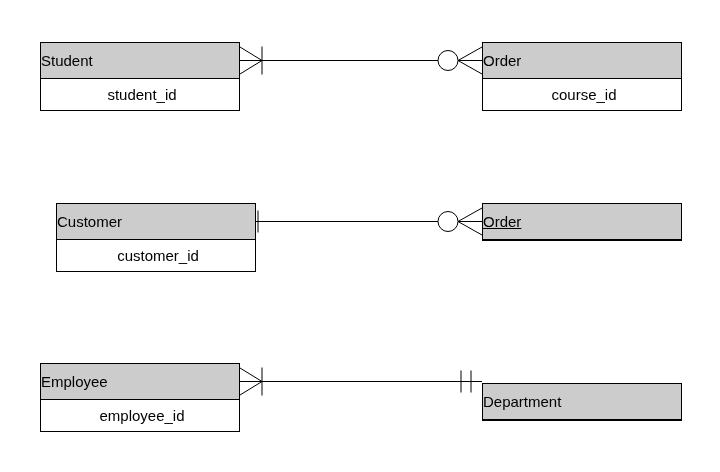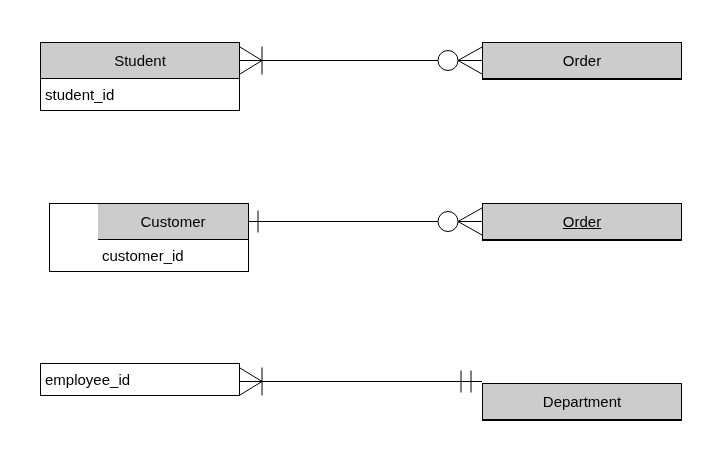--- a/index.html
+++ b/index.html
@@ -40,37 +40,37 @@
     position: absolute;
     width: 200px;
     border: 1px solid var(--border);
     background: var(--entity-body-fill);
     color: var(--text);
     font-size: 15px;
   }
   .entity-header {
     height: 36px;
     line-height: 36px;
-    text-align: center;
     background: var(--entity-header-fill);
     border-bottom: 1px solid var(--border);
     white-space: nowrap;
     overflow: hidden;
   }
   .entity-attr {
     height: 31px;
     line-height: 31px;
     padding-left: 4px;
     background: var(--entity-body-fill);
     white-space: nowrap;
     overflow: hidden;
+    text-align: center;
   }
   .e-student    { left: 40px;  top: 42px;  }
   .e-course     { left: 482px; top: 42px;  }
-  .e-customer   { left: 49px;  top: 203px; padding-left: 48px; }
+  .e-customer   { left: 56px;  top: 203px; }
   .e-order      { left: 482px; top: 203px; text-decoration: underline; }
   .e-employee   { left: 40px;  top: 363px; }
   .e-department { left: 482px; top: 383px; }
 </style>
 </head>
 <body>
 
 <div class="canvas">
 
   <svg class="connector-layer" width="720" height="472" viewBox="0 0 720 472" xmlns="http://www.w3.org/2000/svg">
@@ -98,32 +98,34 @@
     </g>
   </svg>
 
   <div class="entity e-student">
     <div class="entity-header">Student</div>
     <div class="entity-attr">student_id</div>
   </div>
 
   <div class="entity e-course">
     <div class="entity-header">Order</div>
+    <div class="entity-attr">course_id</div>
   </div>
 
   <div class="entity e-customer">
     <div class="entity-header">Customer</div>
     <div class="entity-attr">customer_id</div>
   </div>
 
   <div class="entity e-order">
     <div class="entity-header">Order</div>
   </div>
 
   <div class="entity e-employee">
+    <div class="entity-header">Employee</div>
     <div class="entity-attr">employee_id</div>
   </div>
 
   <div class="entity e-department">
     <div class="entity-header">Department</div>
   </div>
 
 </div>
 
 </body></html>

